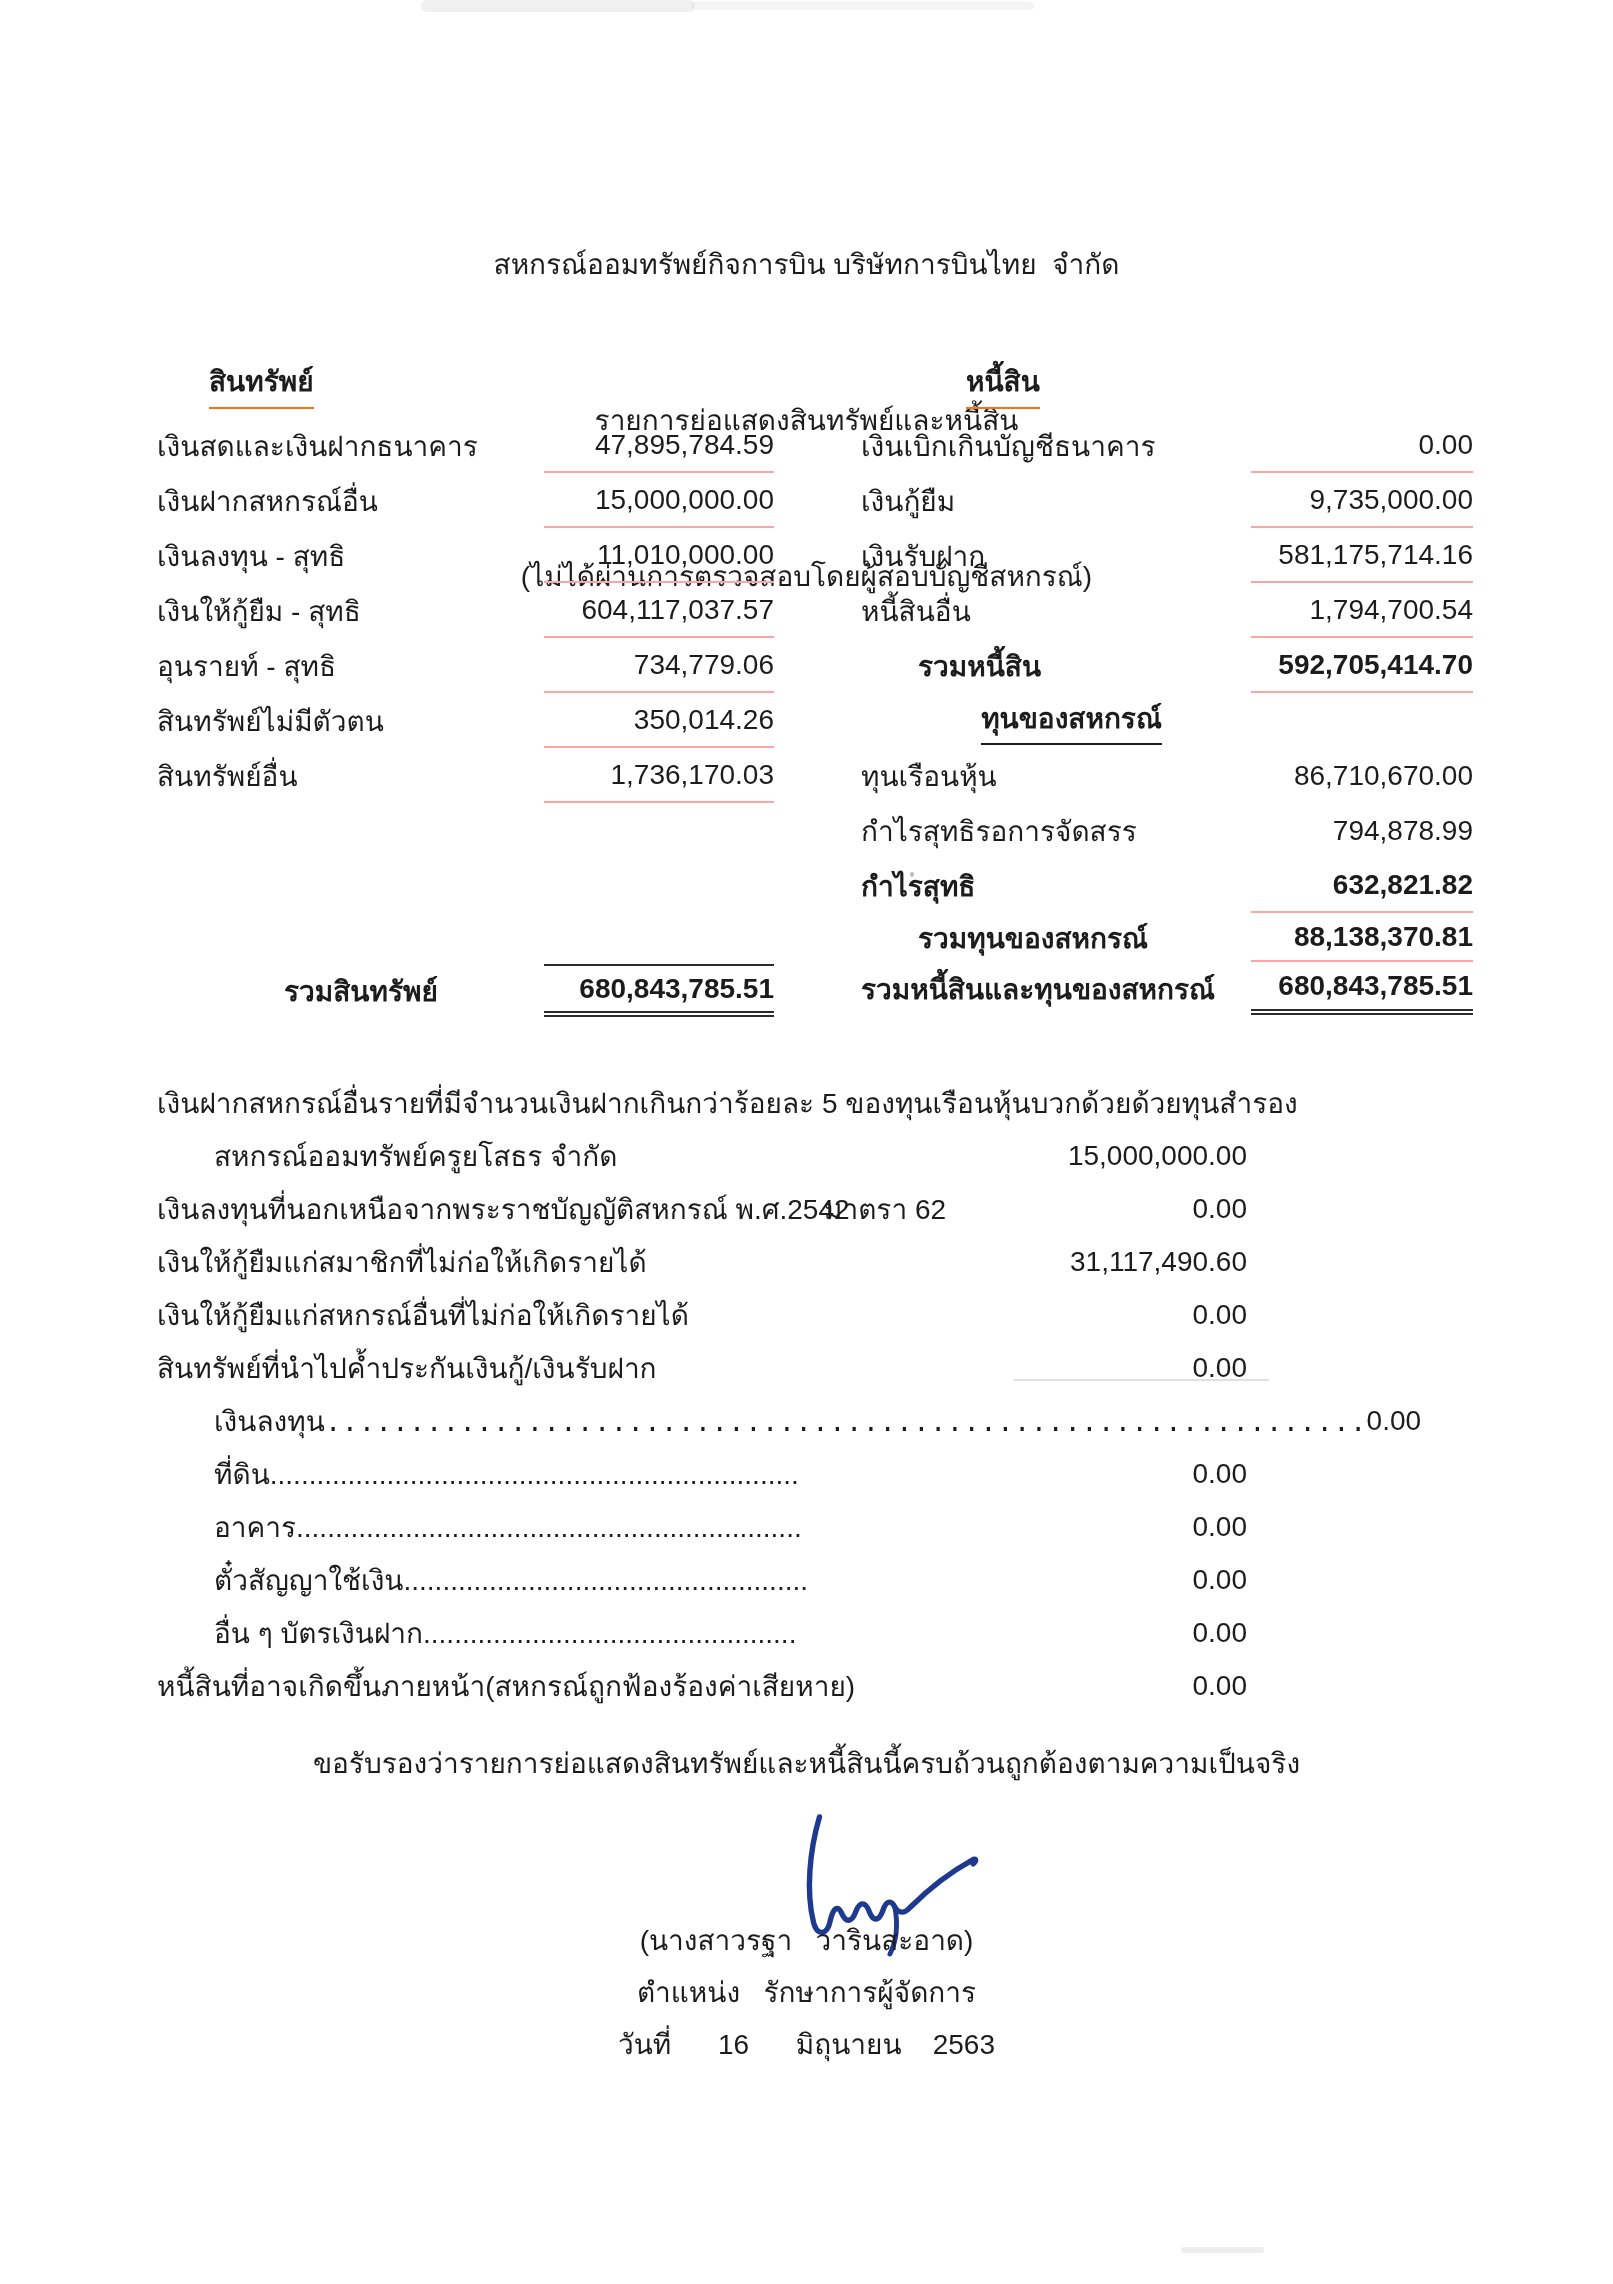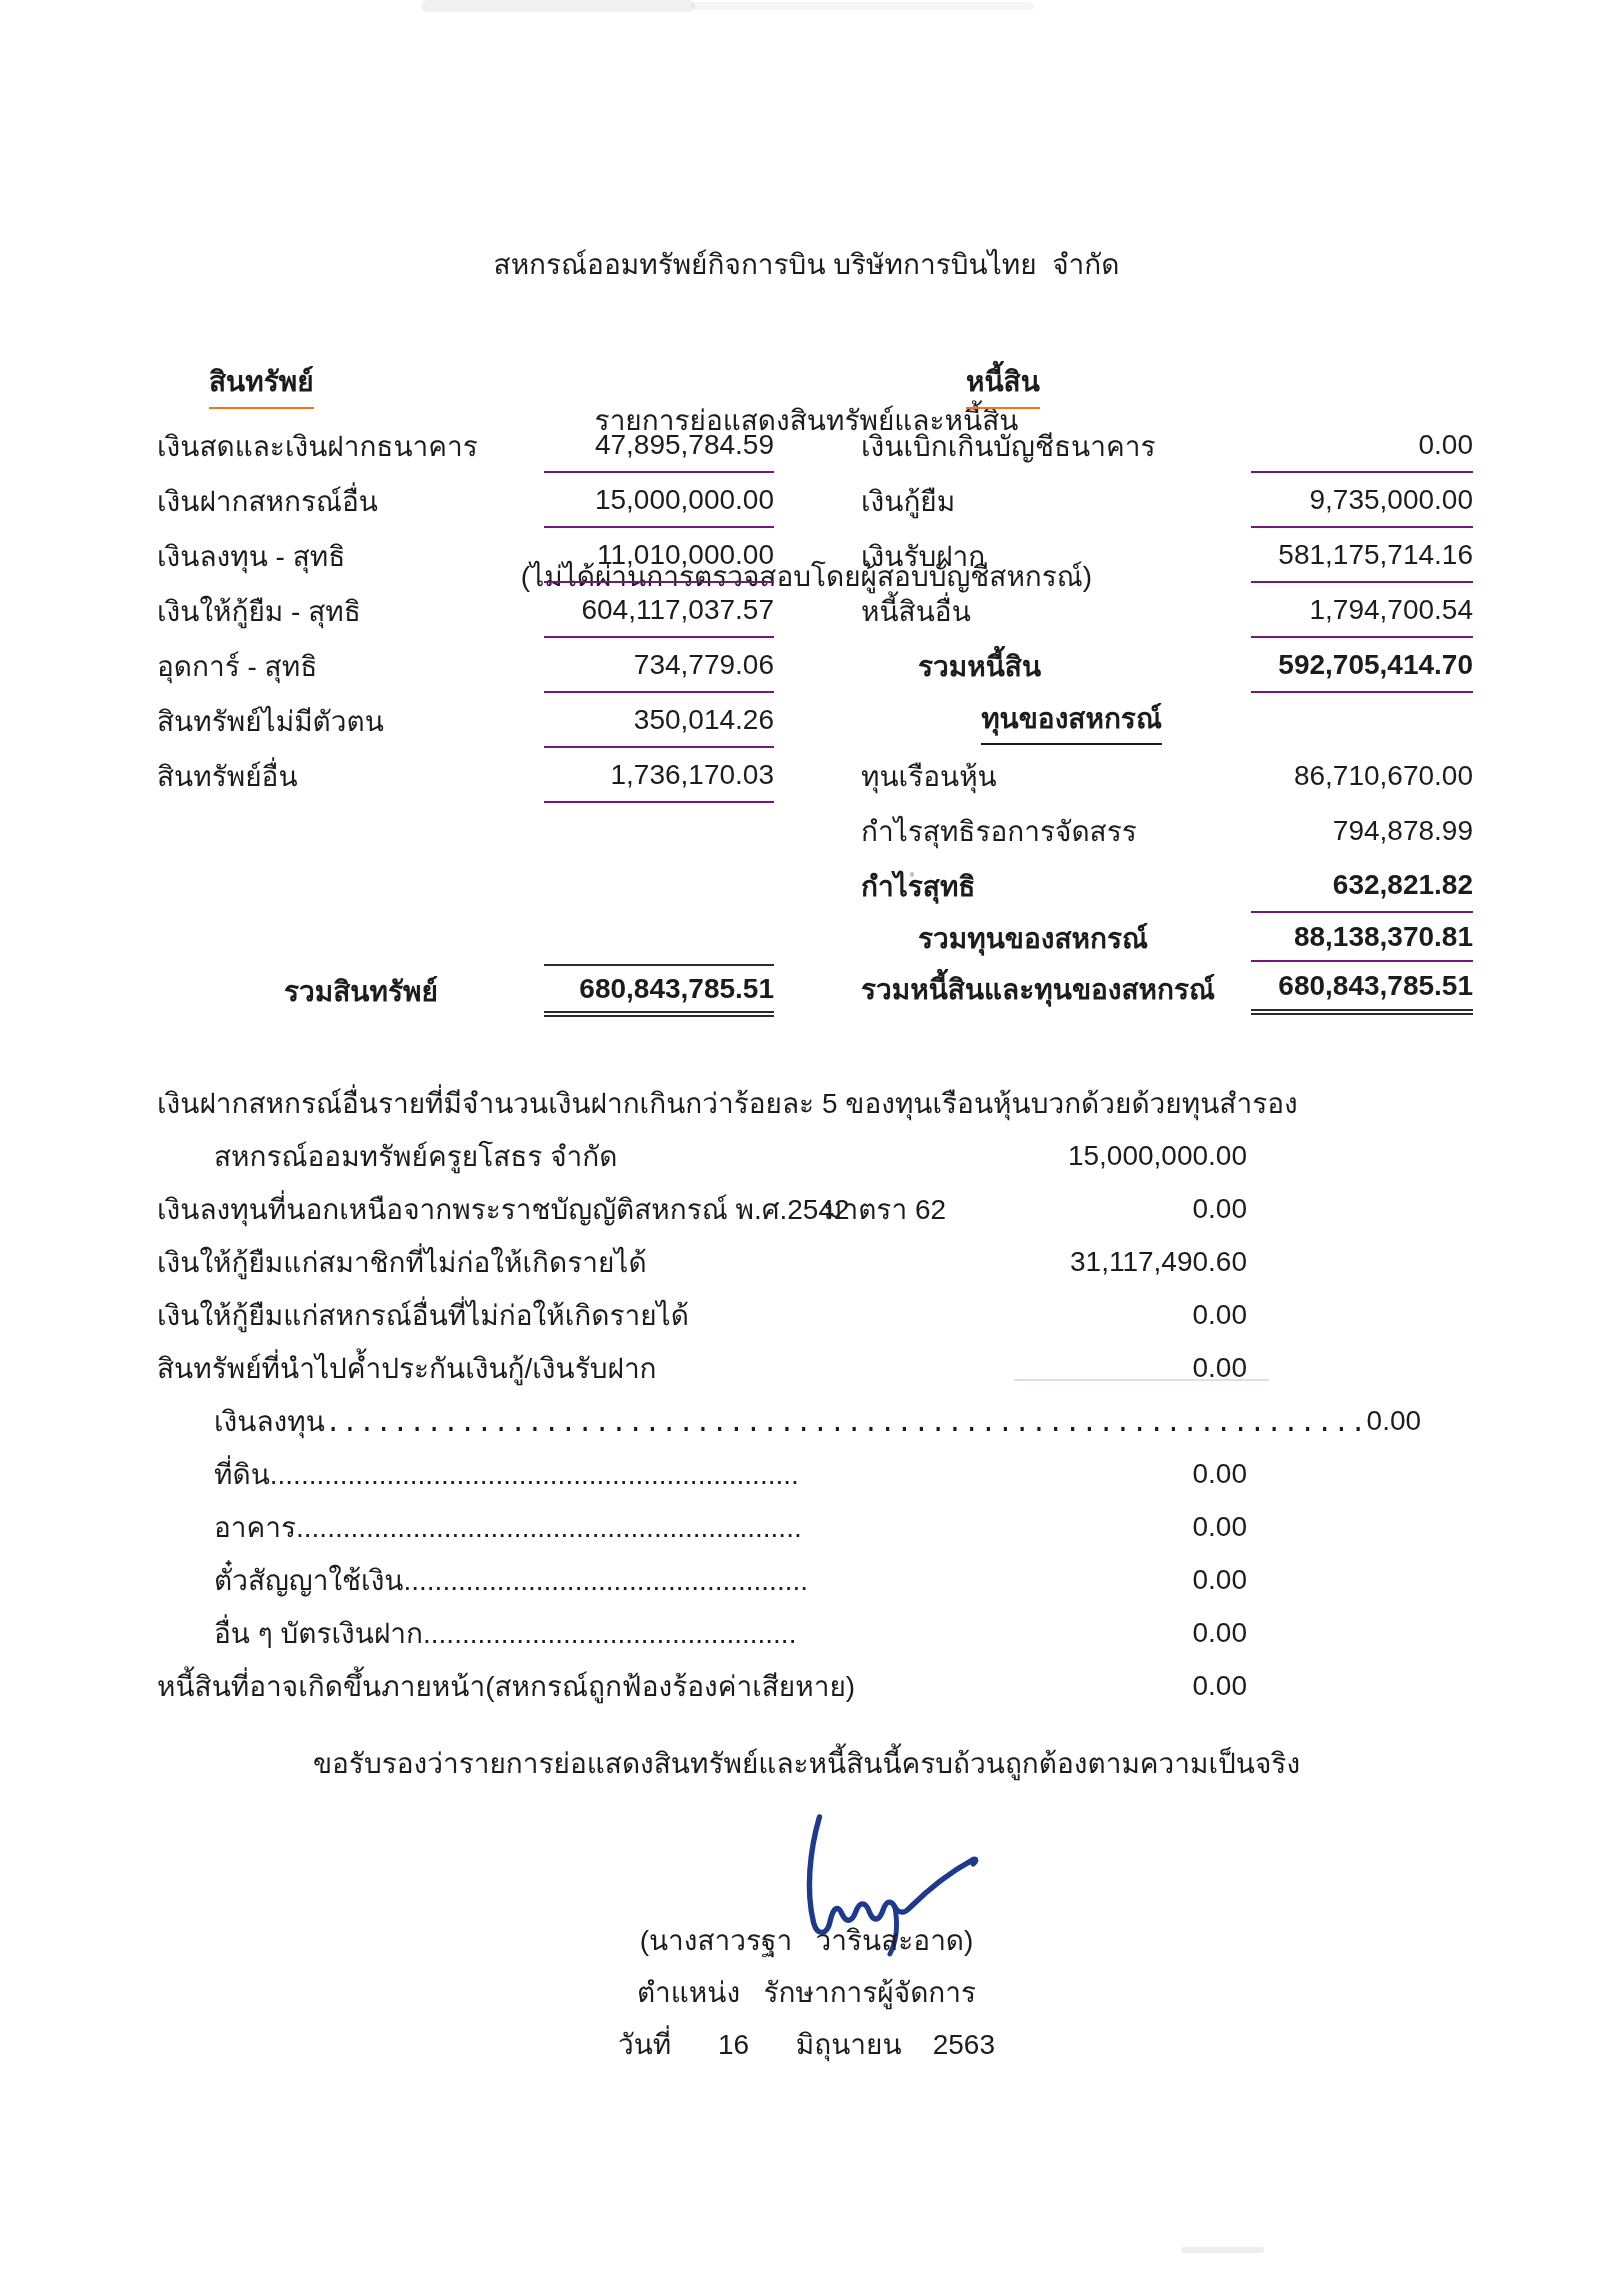--- a/index.html
+++ b/index.html
@@ -30,21 +30,21 @@
 
   .col{position:absolute;top:418px;}
   .assets-col{left:157px;width:617px;}
   .liab-col{left:861px;width:612px;}
 
   .frow{display:flex;height:55px;}
   .frow .lbl{align-self:center;white-space:nowrap;}
   .frow .val{
     margin-left:auto;width:230px;
     display:flex;align-items:center;justify-content:flex-end;
-    border-bottom:2px solid #701a75;
+    border-bottom:2px solid #fca5a5;
   }
   .liab-col .frow .val{width:222px;}
   .noline .val{border-bottom:none;}
   .b{font-weight:700;}
   .indent .lbl{padding-left:57px;text-align:center;}
 
   .cap-head-row{height:55px;display:flex;align-items:center;}
   .cap-head-row .cap-head{
     width:421px;text-align:center;font-weight:700;
   }
@@ -113,21 +113,21 @@
     </div>
     <div class="frow">
       <div class="lbl">เงินลงทุน - สุทธิ</div>
       <div class="val">11,010,000.00</div>
     </div>
     <div class="frow">
       <div class="lbl">เงินให้กู้ยืม - สุทธิ</div>
       <div class="val">604,117,037.57</div>
     </div>
     <div class="frow">
-      <div class="lbl">อุดการ์ - สุทธิ</div>
+      <div class="lbl">อุนรายท์ - สุทธิ</div>
       <div class="val">734,779.06</div>
     </div>
     <div class="frow">
       <div class="lbl">สินทรัพย์ไม่มีตัวตน</div>
       <div class="val">350,014.26</div>
     </div>
     <div class="frow">
       <div class="lbl">สินทรัพย์อื่น</div>
       <div class="val">1,736,170.03</div>
     </div>

